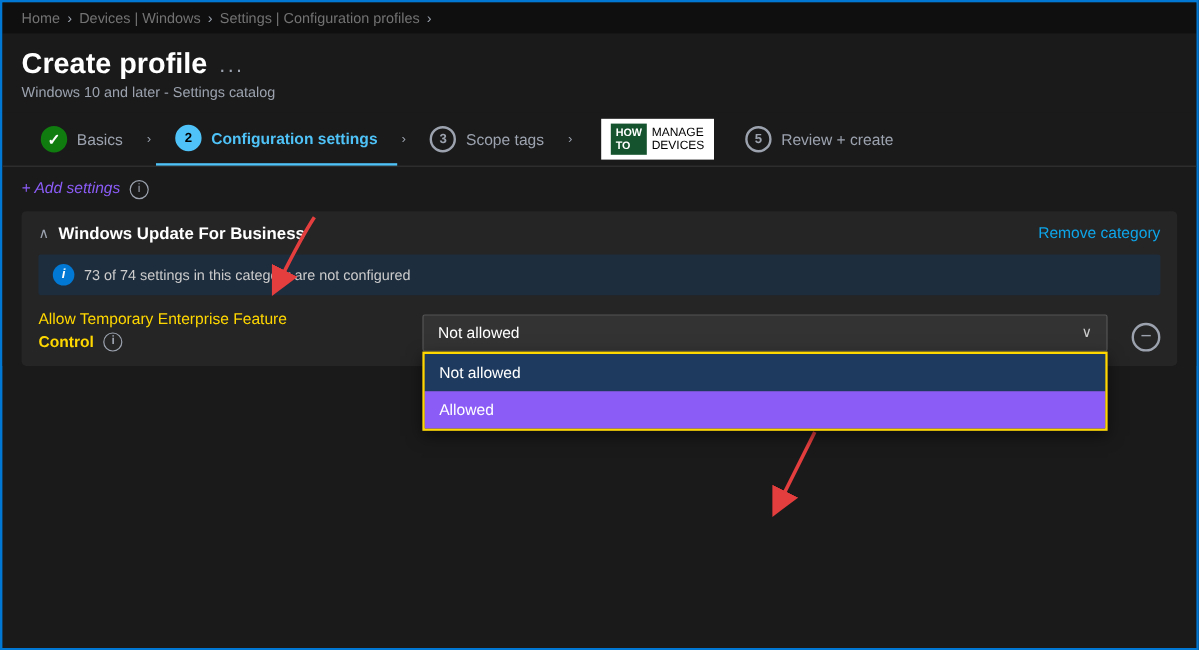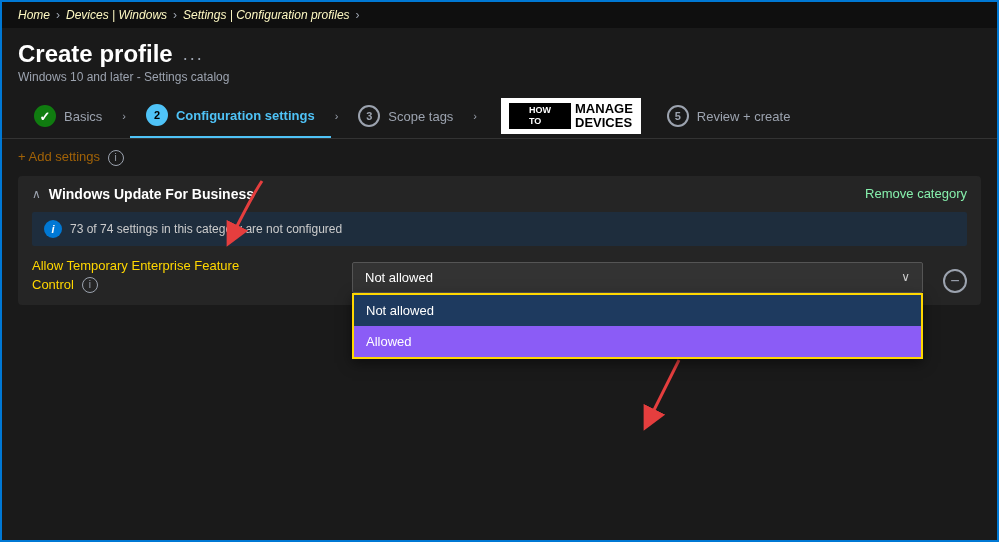--- a/index.html
+++ b/index.html
@@ -17,23 +17,22 @@
     .breadcrumb-bar {
       background: #0f0f0f;
       padding: 6px 16px;
       display: flex;
       align-items: center;
       gap: 6px;
       font-size: 12px;
       color: #9ca3af;
     }
     .breadcrumb-link {
-      color: #fef9c3;
-      cursor: pointer;
-      font-style: italic;
+      color: #737373;
+      cursor: pointer;
     }
     .breadcrumb-sep {
       color: #9ca3af;
     }
 
     
     .header-area {
       background: #1a1a1a;
       padding: 12px 16px 0 16px;
     }
@@ -119,46 +118,47 @@
     
     .logo-box {
       margin-left: 20px;
       background: #fff;
       padding: 4px 8px;
       display: flex;
       align-items: center;
       gap: 4px;
     }
     .logo-how {
-      background: #000000;
+      background: #14532d;
       color: #fff;
       font-size: 11px;
       font-weight: 900;
-      padding: 2px 20px;
+      padding: 2px 4px;
       line-height: 1.2;
     }
     .logo-manage {
       color: #000;
       font-size: 13px;
       font-weight: 900;
       line-height: 1.1;
     }
 
     
     .main-content {
       background: #1a1a1a;
       padding: 0 16px;
     }
     .add-settings-row {
       padding: 10px 0;
       font-size: 13px;
     }
     .add-settings-link {
-      color: #a16207;
-      cursor: pointer;
+      color: #8b5cf6;
+      cursor: pointer;
+      font-style: italic;
     }
     .info-icon-inline {
       width: 16px;
       height: 16px;
       border-radius: 50%;
       border: 1px solid #9ca3af;
       display: inline-flex;
       align-items: center;
       justify-content: center;
       font-size: 10px;
@@ -186,21 +186,21 @@
     .chevron-icon {
       color: #9ca3af;
       font-size: 12px;
     }
     .category-title {
       font-size: 14px;
       font-weight: 600;
       color: #fff;
     }
     .remove-category {
-      color: #86efac;
+      color: #0ea5e9;
       font-size: 13px;
       cursor: pointer;
     }
 
     
     .info-banner {
       background: #1e2d3d;
       margin: 0 14px;
       padding: 8px 12px;
       display: flex;
@@ -241,20 +241,21 @@
       gap: 4px;
       flex-direction: column;
     }
     .setting-label-text {
       color: #ffd700;
     }
     .setting-info-row {
       display: flex;
       align-items: center;
       gap: 4px;
+      font-weight: bold;
     }
 
     
     .dropdown-container {
       flex: 1;
       position: relative;
     }
     .dropdown-selected {
       background: #333;
       border: 1px solid #555;
@@ -357,21 +358,21 @@
 
     <div class="wizard-tab">
       <span class="tab-num">3</span>
       <span class="tab-label">Scope tags</span>
     </div>
     <span class="tab-chevron">›</span>
 
     <div class="logo-box">
       <span class="logo-how" style="white-space:pre-line;font-size:9px;">HOW
 TO</span>
-      <span class="logo-manage" style="white-space:pre-line;font-size:13px;font-weight:700;">MANAGE
+      <span class="logo-manage" style="white-space:pre-line;font-size:10px;font-weight:400;">MANAGE
 DEVICES</span>
     </div>
 
     <div class="wizard-tab" style="margin-left:10px;">
       <span class="tab-num">5</span>
       <span class="tab-label">Review + create</span>
     </div>
 
   </div>
 

